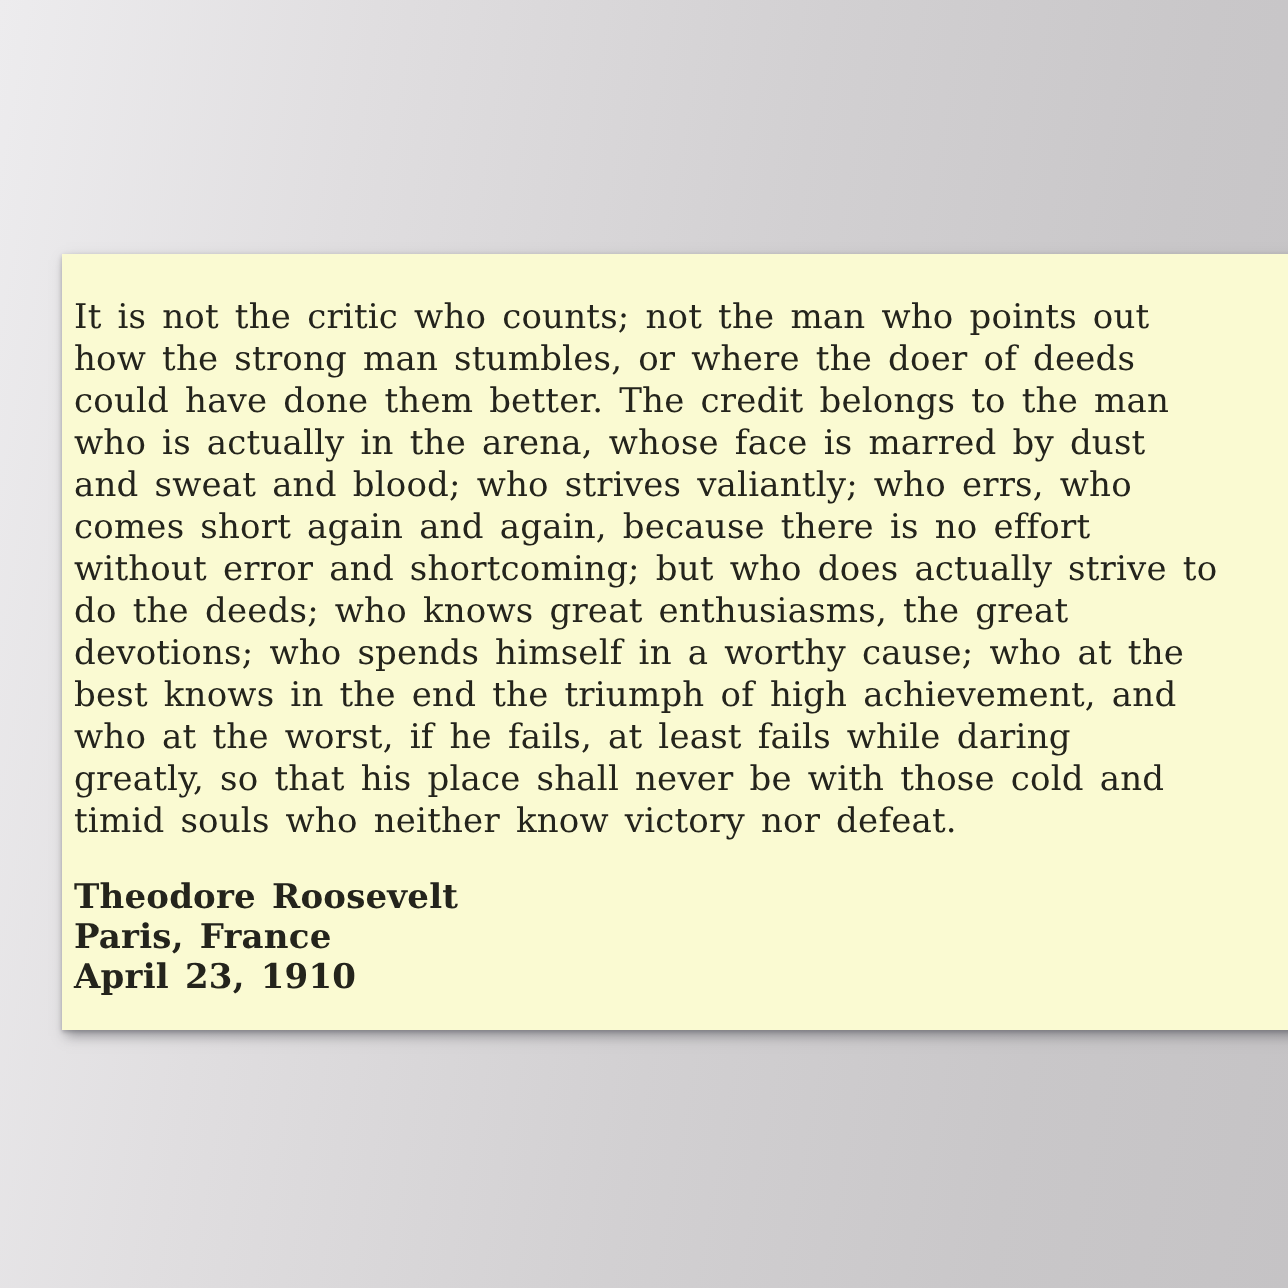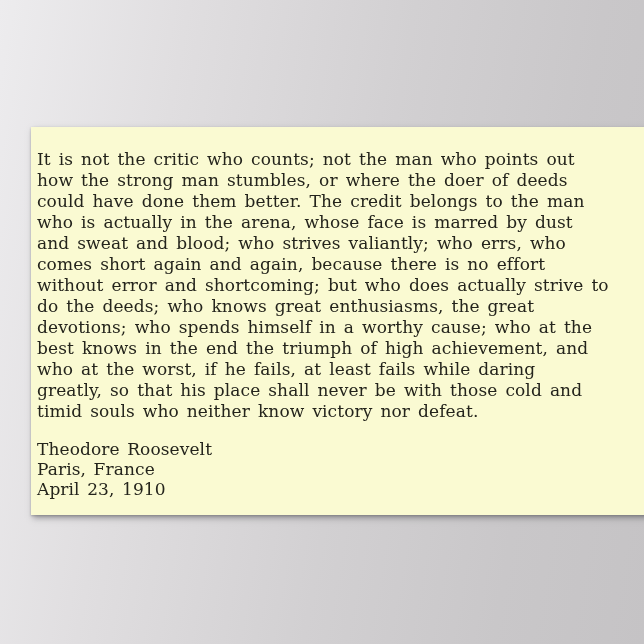--- a/index.html
+++ b/index.html
@@ -45,20 +45,21 @@
     letter-spacing: 0.1px;
   }
   .attribution {
     margin-top: 17px;
     font-size: 17px;
     line-height: 20px;
     color: var(--ink, #24241C);
     white-space: pre;
     word-spacing: 2px;
     letter-spacing: 0.1px;
+    font-weight: bold;
   }
 </style>
 </head>
 <body>
 
 <div class="scene">
   <div class="poster">
     <div class="quote">It is not the critic who counts; not the man who points out
 how the strong man stumbles, or where the doer of deeds
 could have done them better. The credit belongs to the man

